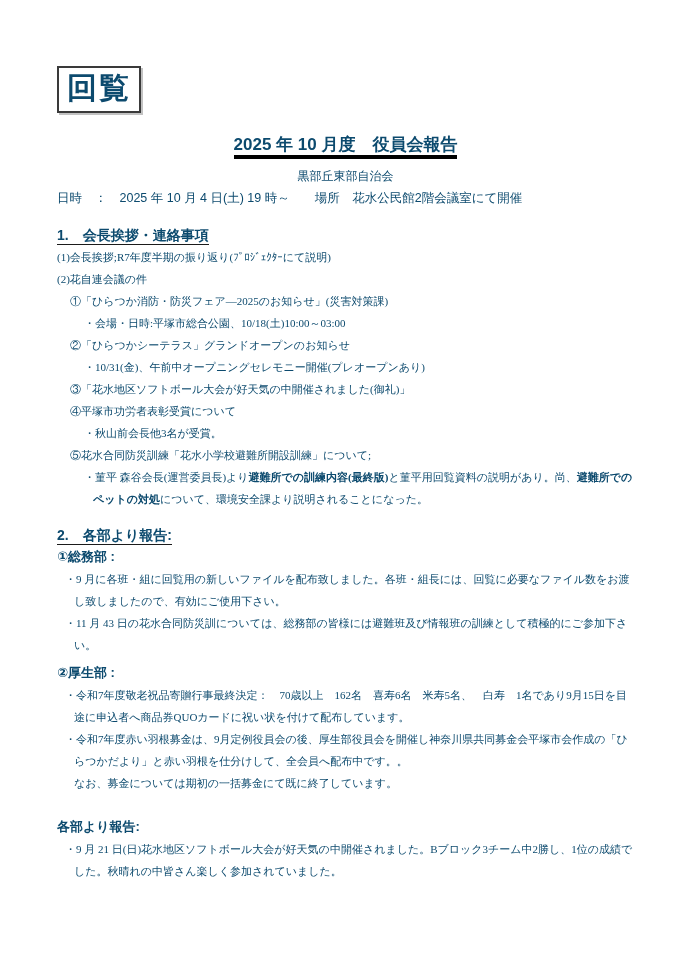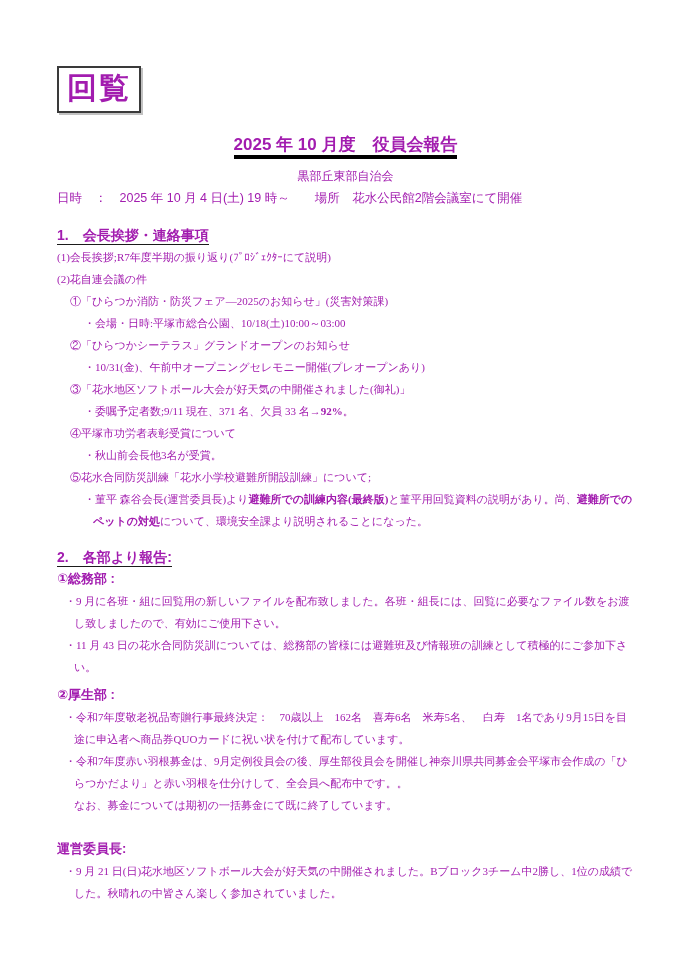--- a/index.html
+++ b/index.html
@@ -5,21 +5,21 @@
   html,body{margin:0;padding:0;background:#e8e8e8;}
   .page{
     position:relative;
     width:691px;height:958px;
     margin:0 auto;
     background:#ffffff;
     box-sizing:border-box;
     padding:66px 57px 0 57px;
     overflow:hidden;
     font-family:"Liberation Sans","DejaVu Sans",sans-serif;
-    color:#a21caf;
+    color:#0c4a6e;
   }
   .stamp{
     display:inline-block;
     border:2px solid #3a3a3a;
     box-shadow:2px 2px 0 rgba(120,120,120,.45);
     padding:1px 8px 4px 8px;
     font-size:30px;
     font-weight:bold;
     line-height:1.25;
     letter-spacing:2px;
@@ -95,37 +95,36 @@
   <div class="line i0">(1)会長挨拶;R7年度半期の振り返り(ﾌﾟﾛｼﾞｪｸﾀｰにて説明)</div>
   <div class="line i0">(2)花自連会議の件</div>
 
   <div class="line i1">①「ひらつか消防・防災フェア―2025のお知らせ」(災害対策課)</div>
   <div class="line i2">・会場・日時:平塚市総合公園、10/18(土)10:00～03:00</div>
 
   <div class="line i1">②「ひらつかシーテラス」グランドオープンのお知らせ</div>
   <div class="line i2">・10/31(金)、午前中オープニングセレモニー開催(プレオープンあり)</div>
 
   <div class="line i1">③「花水地区ソフトボール大会が好天気の中開催されました(御礼)」</div>
-  <div class="line i2"><span>・委嘱予定者数;9/11 現在、371 名、欠員 33 名→</span><span class="b">92%</span><span>。</span></div>
 
   <div class="line i1">④平塚市功労者表彰受賞について</div>
   <div class="line i2">・秋山前会長他3名が受賞。</div>
 
   <div class="line i1">⑤花水合同防災訓練「花水小学校避難所開設訓練」について;</div>
   <div class="line i2"><span>・菫平 森谷会長(運営委員長)より</span><span class="b">避難所での訓練内容(最終版)</span><span>と菫平用回覧資料の説明があり。尚、</span><span class="b">避難所でのペットの対処</span><span>について、環境安全課より説明されることになった。</span></div>
 
   <div class="sec-heading gap-md">
     <span class="u">2.　各部より報告:</span>
   </div>
 
   <div class="dept-heading">①総務部 :</div>
   <div class="line db">・9 月に各班・組に回覧用の新しいファイルを配布致しました。各班・組長には、回覧に必要なファイル数をお渡し致しましたので、有効にご使用下さい。</div>
   <div class="line db">・11 月 43 日の花水合同防災訓については、総務部の皆様には避難班及び情報班の訓練として積極的にご参加下さい。</div>
 
   <div class="dept-heading gap-sm">②厚生部 :</div>
   <div class="line db">・令和7年度敬老祝品寄贈行事最終決定：　70歳以上　162名　喜寿6名　米寿5名、　白寿　1名であり9月15日を目途に申込者へ商品券QUOカードに祝い状を付けて配布しています。</div>
   <div class="line db">・令和7年度赤い羽根募金は、9月定例役員会の後、厚生部役員会を開催し神奈川県共同募金会平塚市会作成の「ひらつかだより」と赤い羽根を仕分けして、全会員へ配布中です。。</div>
   <div class="line dnote">なお、募金については期初の一括募金にて既に終了しています。</div>
 
-  <div class="dept-heading gap-lg">運営委員長:</div>
+  <div class="dept-heading gap-lg">各部より報告:</div>
   <div class="line db">・9 月 21 日(日)花水地区ソフトボール大会が好天気の中開催されました。Bブロック3チーム中2勝し、1位の成績でした。秋晴れの中皆さん楽しく参加されていました。</div>
 
 </div>
 
 </body></html>

